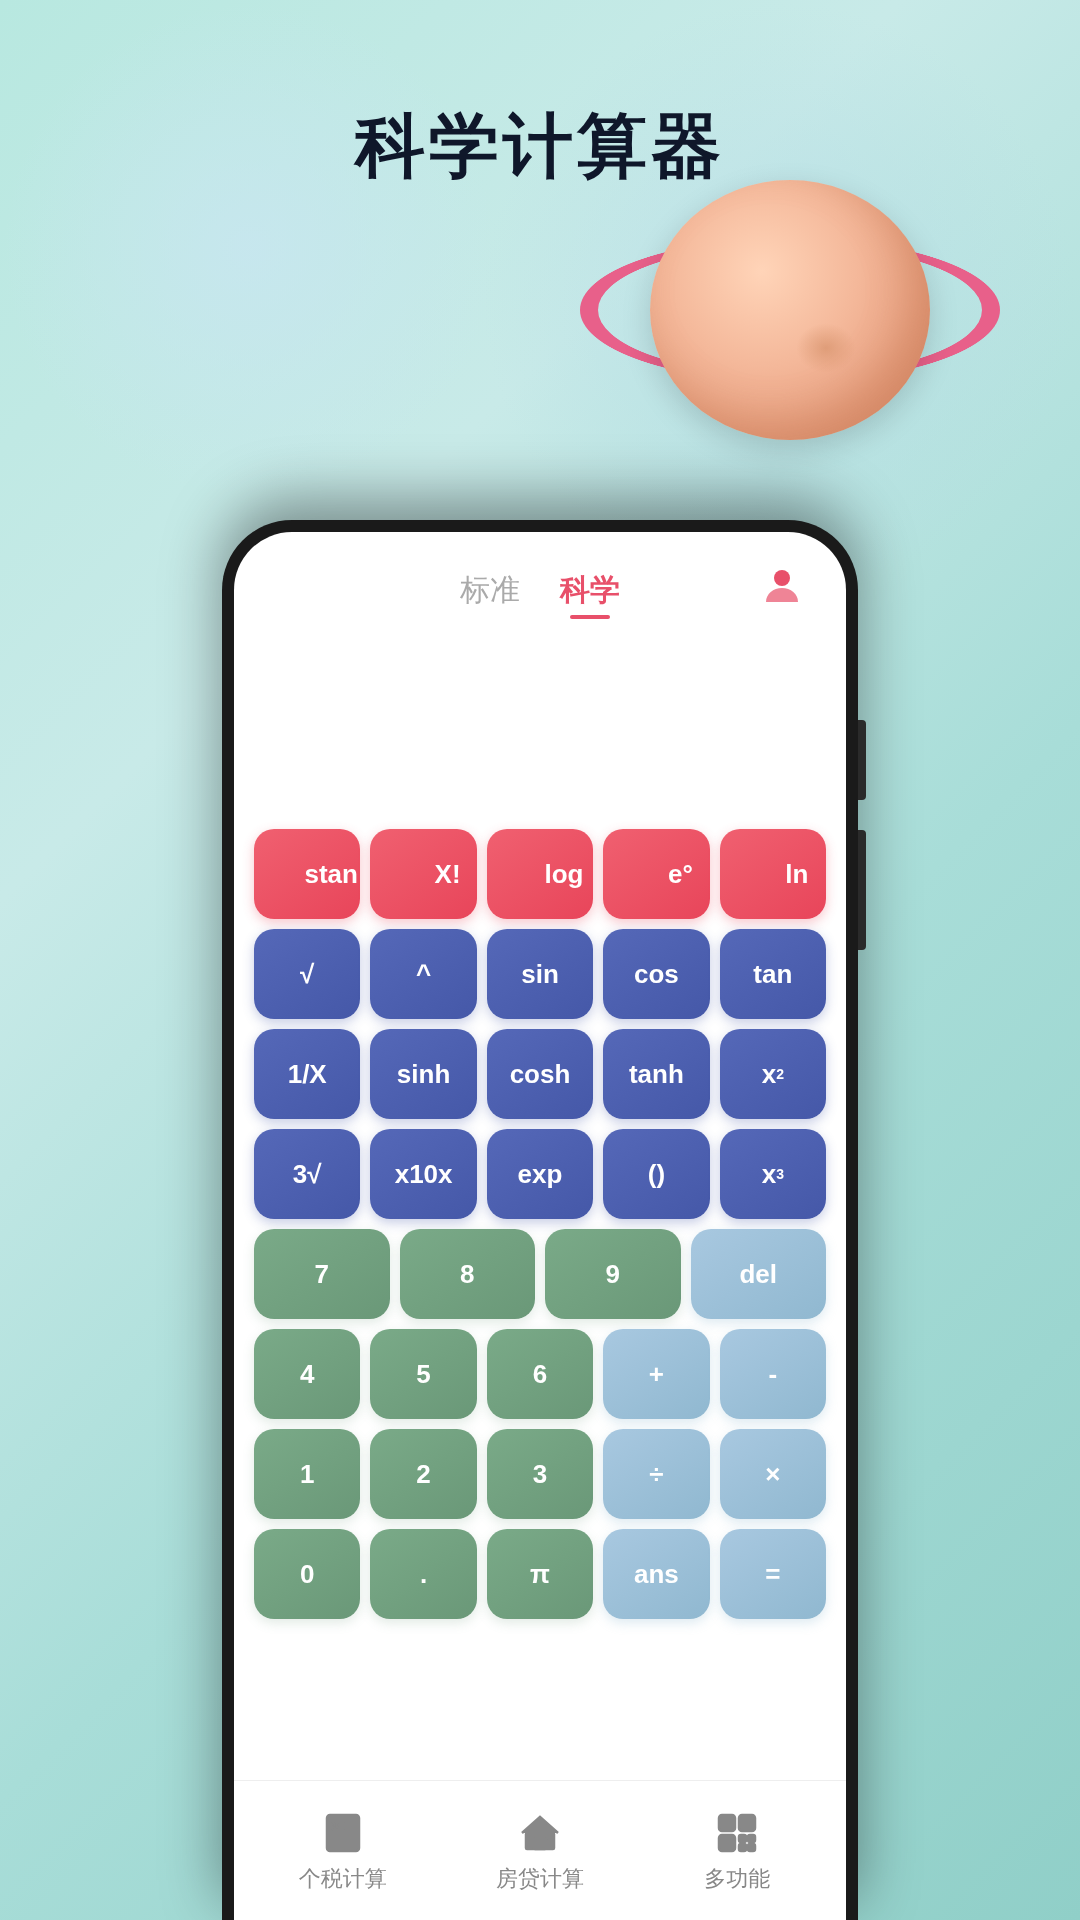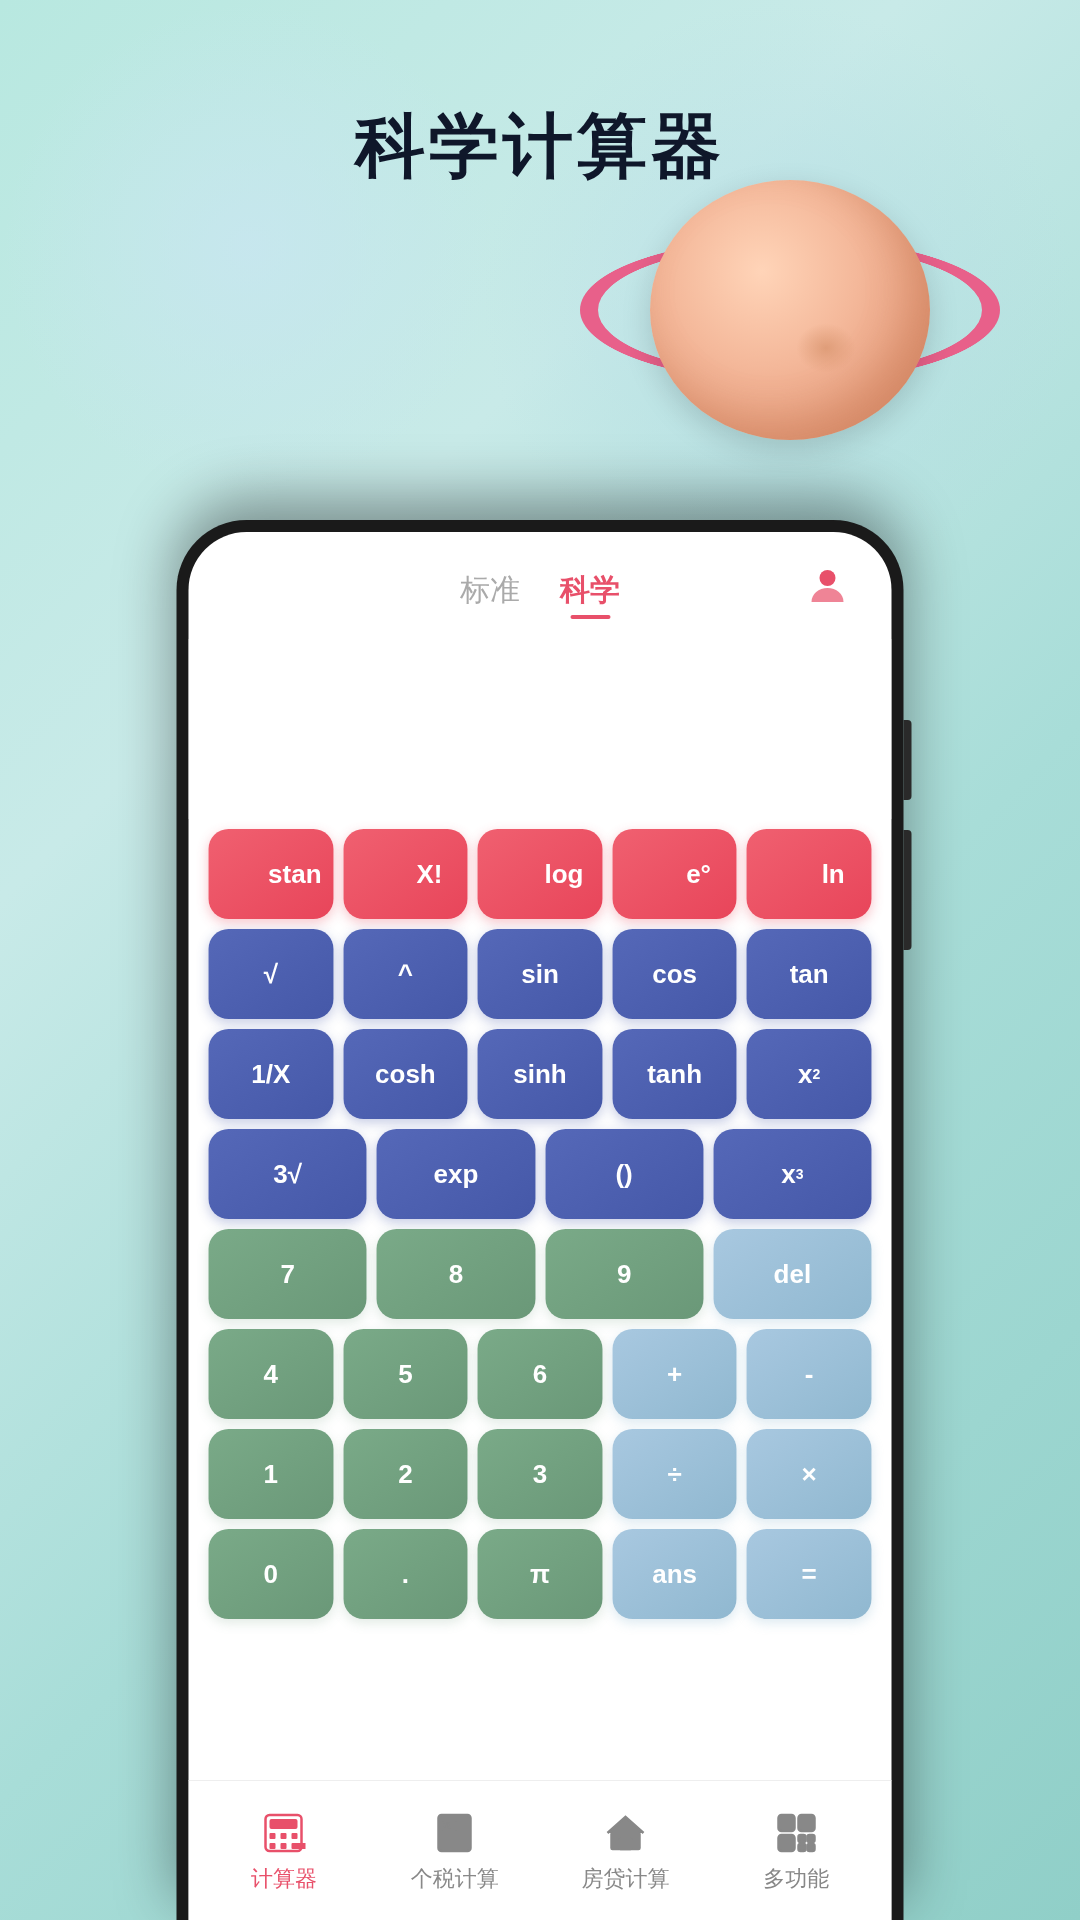--- a/index.html
+++ b/index.html
@@ -84,21 +84,21 @@
       background: radial-gradient(ellipse, rgba(210,140,100,0.6) 0%, transparent 70%);
       border-radius: 50%;
     }
 
     
     .phone-frame {
       position: absolute;
       bottom: 0;
       left: 50%;
       transform: translateX(-50%);
-      width: 727px;
+      width: 636px;
       height: 1400px;
       background: #1a1a1a;
       border-radius: 70px 70px 0 0;
       z-index: 5;
       box-shadow: 0 -20px 60px rgba(0,0,0,0.4);
     }
 
     .phone-screen {
       position: absolute;
       top: 12px;
@@ -340,28 +340,29 @@
       <div class="btn-row">
         <button class="calc-btn btn-blue">√</button>
         <button class="calc-btn btn-blue">^</button>
         <button class="calc-btn btn-blue">sin</button>
         <button class="calc-btn btn-blue">cos</button>
         <button class="calc-btn btn-blue">tan</button>
       </div>
 
       <div class="btn-row">
         <button class="calc-btn btn-blue">1/X</button>
+        <button class="calc-btn btn-blue">sinh</button>
         <button class="calc-btn btn-blue">cosh</button>
-        <button class="calc-btn btn-blue">sinh</button>
         <button class="calc-btn btn-blue">tanh</button>
         <button class="calc-btn btn-blue">x<span class="sup">2</span></button>
       </div>
 
       <div class="btn-row">
         <button class="calc-btn btn-blue">3√</button>
+        <button class="calc-btn btn-blue">x10x</button>
         <button class="calc-btn btn-blue">exp</button>
         <button class="calc-btn btn-blue">()</button>
         <button class="calc-btn btn-blue">x<span class="sup">3</span></button>
       </div>
 
       <div class="btn-row">
         <button class="calc-btn btn-green">7</button>
         <button class="calc-btn btn-green">8</button>
         <button class="calc-btn btn-green">9</button>
         <button class="calc-btn btn-lightblue">del</button>
@@ -388,35 +389,20 @@
         <button class="calc-btn btn-green">.</button>
         <button class="calc-btn btn-green">π</button>
         <button class="calc-btn btn-lightblue">ans</button>
         <button class="calc-btn btn-lightblue">=</button>
       </div>
 
     </div>
 
     <div class="bottom-nav">
 
-      <div class="nav-item">
-        <div class="nav-icon nav-icon-calc">
-          <svg viewBox="0 0 44 44" xmlns="http://www.w3.org/2000/svg">
-            <rect x="4" y="4" width="36" height="36" rx="4" fill="none" stroke="#e8506a" stroke-width="2.5"></rect>
-            <rect x="8" y="8" width="28" height="10" rx="2" fill="#e8506a"></rect>
-            <rect x="8" y="22" width="6" height="6" rx="1" fill="#e8506a"></rect>
-            <rect x="19" y="22" width="6" height="6" rx="1" fill="#e8506a"></rect>
-            <rect x="30" y="22" width="6" height="6" rx="1" fill="#e8506a"></rect>
-            <rect x="8" y="32" width="6" height="6" rx="1" fill="#e8506a"></rect>
-            <rect x="19" y="32" width="6" height="6" rx="1" fill="#e8506a"></rect>
-            <rect x="30" y="32" width="17" height="6" rx="1" fill="#e8506a"></rect>
-          </svg>
-        </div>
-        <span class="nav-label active">计算器</span>
-      </div>
 
       <div class="nav-item">
         <div class="nav-icon nav-icon-tax">
           <svg viewBox="0 0 44 44" xmlns="http://www.w3.org/2000/svg" fill="none" stroke="#888" stroke-width="2.5">
             <rect x="6" y="4" width="32" height="36" rx="3"></rect>
             <rect x="11" y="11" width="12" height="8" rx="1" stroke-width="2"></rect>
             <text x="11" y="17" font-size="7" fill="#888" stroke="none" font-family="sans-serif">税</text>
             <line x1="11" y1="24" x2="33" y2="24"></line>
             <line x1="11" y1="30" x2="25" y2="30"></line>
           </svg>

